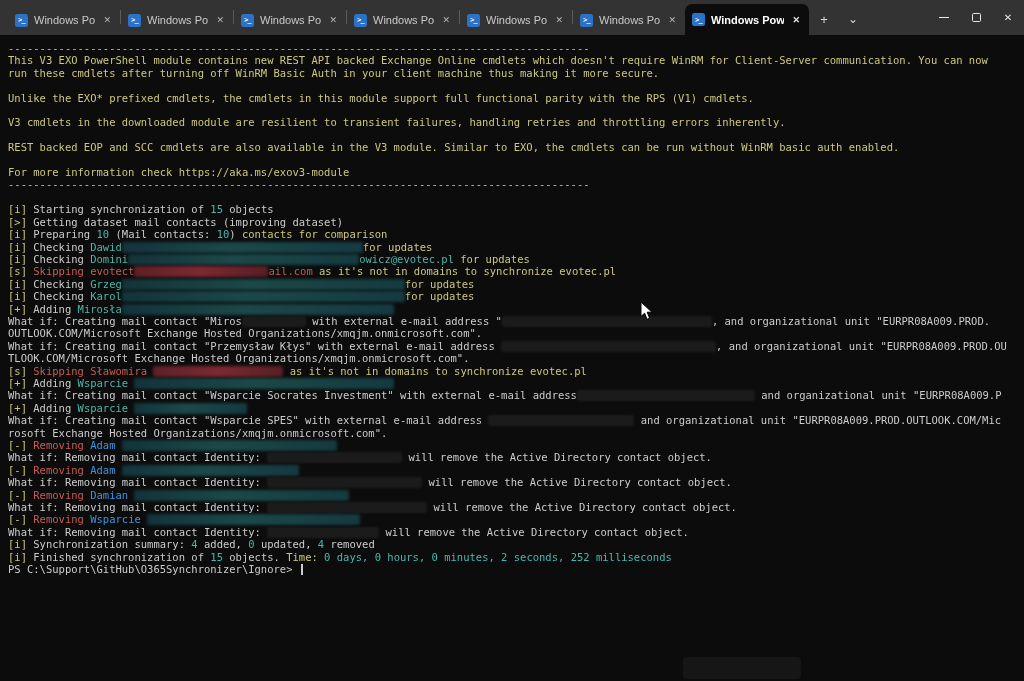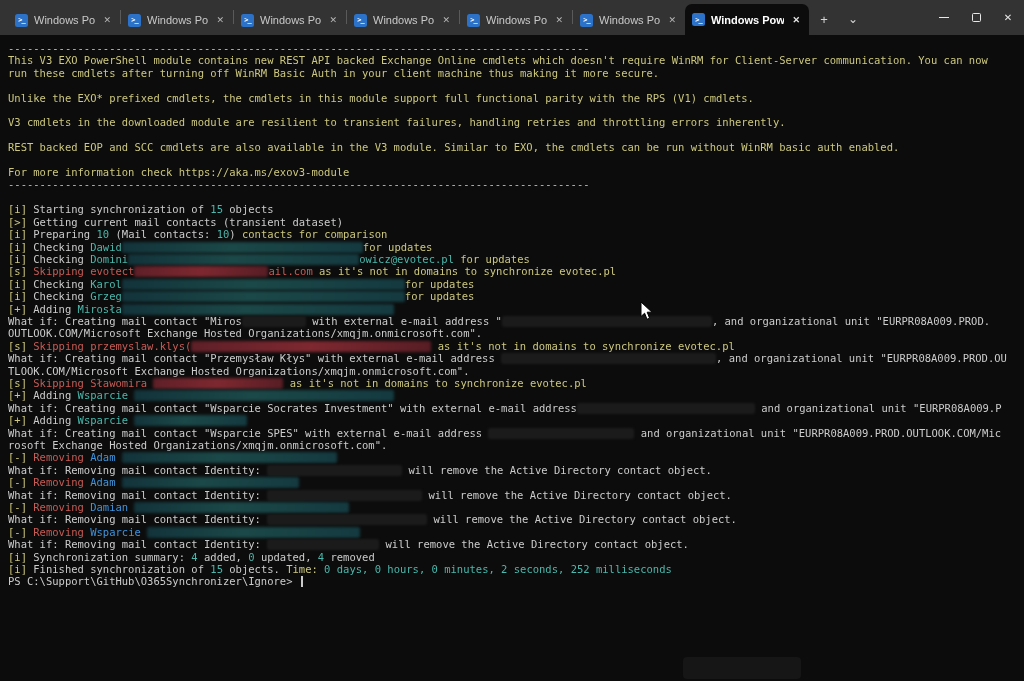--- a/index.html
+++ b/index.html
@@ -138,31 +138,30 @@
       <div class="tline"><span class="c-y">Unlike the EXO* prefixed cmdlets, the cmdlets in this module support full functional parity with the RPS (V1) cmdlets.</span></div>
       <div class="tline"></div>
       <div class="tline"><span class="c-y">V3 cmdlets in the downloaded module are resilient to transient failures, handling retries and throttling errors inherently.</span></div>
       <div class="tline"></div>
       <div class="tline"><span class="c-y">REST backed EOP and SCC cmdlets are also available in the V3 module. Similar to EXO, the cmdlets can be run without WinRM basic auth enabled.</span></div>
       <div class="tline"></div>
       <div class="tline"><span class="c-y">For more information check https://aka.ms/exov3-module</span></div>
       <div class="tline"><span class="c-y">--------------------------------------------------------------------------------------------</span></div>
       <div class="tline"></div>
       <div class="tline"><span class="c-y">[i] </span><span class="c-w">Starting synchronization of </span><span class="c-c">15</span><span class="c-w"> objects</span></div>
-      <div class="tline"><span class="c-y">[&gt;] </span><span class="c-w">Getting current mail contacts (transient dataset)</span></div>
+      <div class="tline"><span class="c-y">[&gt;] </span><span class="c-w">Getting dataset mail contacts (improving dataset)</span></div>
       <div class="tline"><span class="c-y">[i] </span><span class="c-w">Preparing </span><span class="c-c">10</span><span class="c-w"> (Mail contacts: </span><span class="c-c">10</span><span class="c-w">) </span><span class="c-y">contacts for comparison</span></div>
       <div class="tline"><span class="c-y">[i] </span><span class="c-w">Checking </span><span class="c-c">Dawid</span><span class="redact teal" style="width: 241px;"></span><span class="c-y">for updates</span></div>
       <div class="tline"><span class="c-y">[i] </span><span class="c-w">Checking </span><span class="c-c">Domini</span><span class="redact teal" style="width: 231px;"></span><span class="c-c">owicz@evotec.pl</span><span class="c-y"> for updates</span></div>
       <div class="tline"><span class="c-y">[s] </span><span class="c-r">Skipping evotect</span><span class="redact red" style="width: 134px;"></span><span class="c-r">ail.com</span><span class="c-y"> as it's not in domains to synchronize evotec.pl</span></div>
+      <div class="tline"><span class="c-y">[i] </span><span class="c-w">Checking </span><span class="c-c">Grzeg</span><span class="redact teal" style="width: 283px;"></span><span class="c-y">for updates</span></div>
       <div class="tline"><span class="c-y">[i] </span><span class="c-w">Checking </span><span class="c-c">Karol</span><span class="redact teal" style="width: 283px;"></span><span class="c-y">for updates</span></div>
-      <div class="tline"><span class="c-y">[i] </span><span class="c-w">Checking </span><span class="c-c">Grzeg</span><span class="redact teal" style="width: 283px;"></span><span class="c-y">for updates</span></div>
       <div class="tline"><span class="c-y">[+] </span><span class="c-w">Adding </span><span class="c-c">Mirosła</span><span class="redact teal" style="width: 272px;"></span></div>
       <div class="tline"><span class="c-w">What if: Creating mail contact "Miros</span><span class="redact dark" style="width: 64px;"></span><span class="c-w"> with external e-mail address "</span><span class="redact dark" style="width: 210px;"></span><span class="c-w">, and organizational unit "EURPR08A009.PROD.</span></div>
       <div class="tline"><span class="c-w">OUTLOOK.COM/Microsoft Exchange Hosted Organizations/xmqjm.onmicrosoft.com".</span></div>
-      <div class="tline"><span class="c-y">[s] </span><span class="c-r">Skipping przemyslaw.klys(</span><span class="redact red" style="width: 240px;"></span><span class="c-y"> as it's not in domains to synchronize evotec.pl</span></div>
       <div class="tline"><span class="c-w">What if: Creating mail contact "Przemysław Kłys" with external e-mail address </span><span class="redact dark" style="width: 215px;"></span><span class="c-w">, and organizational unit "EURPR08A009.PROD.OU</span></div>
       <div class="tline"><span class="c-w">TLOOK.COM/Microsoft Exchange Hosted Organizations/xmqjm.onmicrosoft.com".</span></div>
       <div class="tline"><span class="c-y">[s] </span><span class="c-r">Skipping Sławomira </span><span class="redact red" style="width: 130px;"></span><span class="c-y"> as it's not in domains to synchronize evotec.pl</span></div>
       <div class="tline"><span class="c-y">[+] </span><span class="c-w">Adding </span><span class="c-c">Wsparcie </span><span class="redact teal" style="width: 260px;"></span></div>
       <div class="tline"><span class="c-w">What if: Creating mail contact "Wsparcie Socrates Investment" with external e-mail address</span><span class="redact dark" style="width: 178px;"></span><span class="c-w"> and organizational unit "EURPR08A009.P</span></div>
       <div class="tline"><span class="c-y">[+] </span><span class="c-w">Adding </span><span class="c-c">Wsparcie </span><span class="redact teal" style="width: 113px;"></span></div>
       <div class="tline"><span class="c-w">What if: Creating mail contact "Wsparcie SPES" with external e-mail address </span><span class="redact dark" style="width: 146px;"></span><span class="c-w"> and organizational unit "EURPR08A009.PROD.OUTLOOK.COM/Mic</span></div>
       <div class="tline"><span class="c-w">rosoft Exchange Hosted Organizations/xmqjm.onmicrosoft.com".</span></div>
       <div class="tline"><span class="c-y">[-] </span><span class="c-r">Removing </span><span class="c-b">Adam </span><span class="redact teal" style="width: 215px;"></span></div>
       <div class="tline"><span class="c-w">What if: Removing mail contact Identity: </span><span class="redact dark" style="width: 135px;"></span><span class="c-w"> will remove the Active Directory contact object.</span></div>

